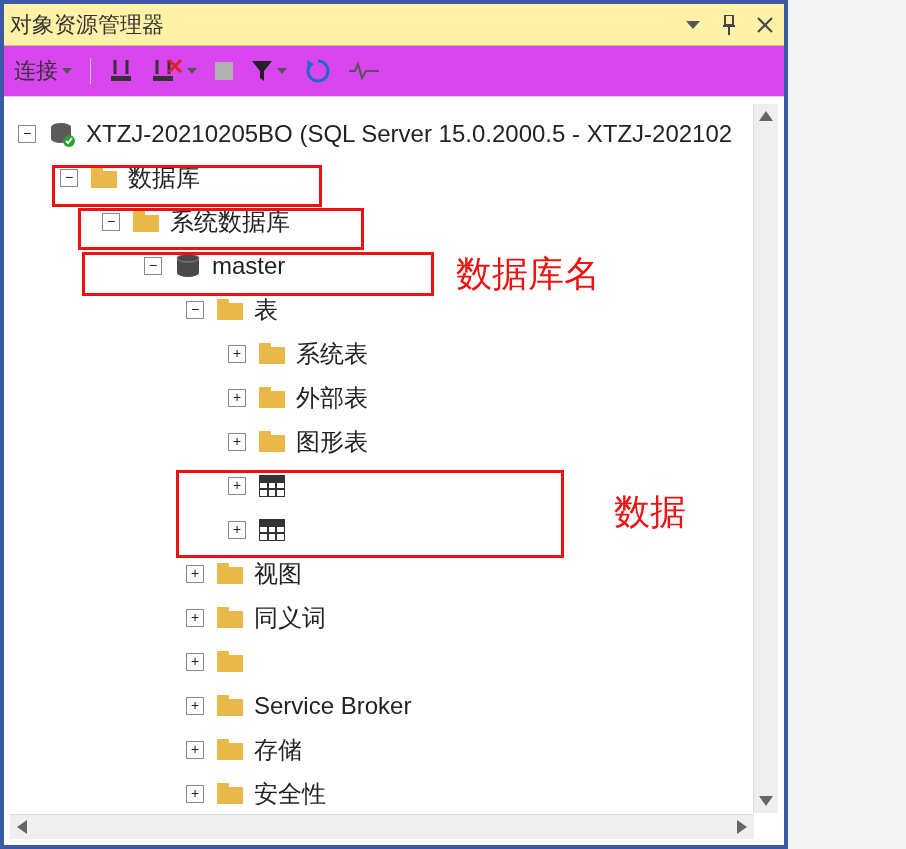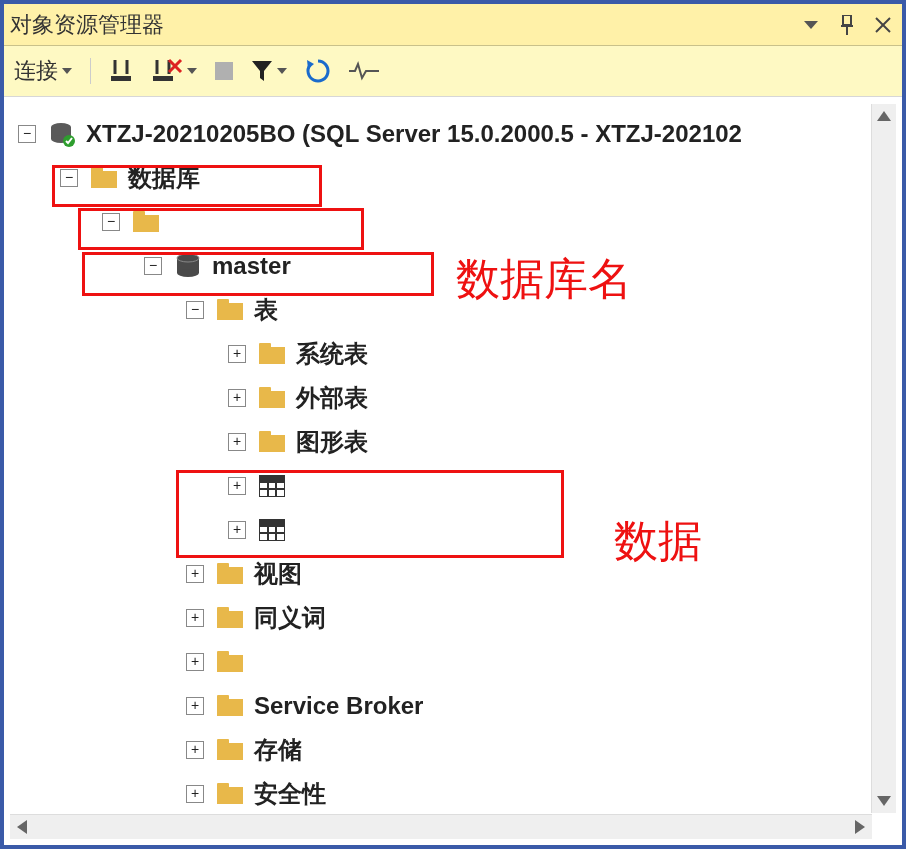--- a/index.html
+++ b/index.html
@@ -1,45 +1,45 @@
 <!DOCTYPE html>
 <html><head>
 <meta charset="utf-8">
 <style>
   html,body{margin:0;padding:0;font-family:"Microsoft YaHei","Segoe UI",sans-serif;background:#f4f4f4;}
-  .window{width:906px;height:849px;border:4px solid #3a5aa8;box-sizing:border-box;position:relative;background:#fff;overflow:hidden;}
+  .window{width:788px;height:849px;border:4px solid #3a5aa8;box-sizing:border-box;position:relative;background:#fff;overflow:hidden;}
   
   .titlebar{background:#fff1a8;height:42px;border-bottom:1px solid #c9c18a;display:flex;align-items:center;padding:0 6px;box-sizing:border-box;}
   .titlebar .title{flex:1;font-size:22px;color:#333;}
   .titlebar .win-btn{width:26px;height:26px;display:flex;align-items:center;justify-content:center;color:#555;margin-left:10px;}
   .titlebar .win-btn svg{display:block;}
   
-  .toolbar{height:50px;border-bottom:1px solid #d7d7d7;display:flex;align-items:center;padding:0 10px;gap:18px;background:#fef9c3;}
+  .toolbar{height:50px;border-bottom:1px solid #d7d7d7;display:flex;align-items:center;padding:0 10px;gap:18px;background:#d946ef;}
   .toolbar .tbtn{display:flex;align-items:center;color:#333;font-size:22px;}
   .toolbar .tbtn svg{display:block;}
   .caret-down{width:0;height:0;border-left:5px solid transparent;border-right:5px solid transparent;border-top:6px solid #555;margin-left:4px;}
   .tool-sep{width:1px;height:26px;background:#ccc;}
   
   .tree-wrap{position:absolute;top:96px;left:4px;right:4px;bottom:28px;overflow:hidden;background:#fff;}
   .tree{padding:12px 0 0 10px;font-size:24px;color:#222;line-height:1.6;}
   .row{display:flex;align-items:center;height:44px;white-space:nowrap;}
   .expander{width:18px;height:18px;border:1px solid #888;display:flex;align-items:center;justify-content:center;margin-right:12px;box-sizing:border-box;font-size:14px;line-height:1;background:#fff;flex:0 0 auto;}
   .expander span{position:relative;top:-1px;}
   .ic{width:28px;height:26px;margin-right:10px;flex:0 0 auto;display:flex;align-items:center;justify-content:center;}
   .ic svg{display:block;}
-  .label{white-space:nowrap;font-weight:bold;}
+  .label{white-space:nowrap;}
   .ind{display:inline-block;flex:0 0 auto;}
   
   .vscroll{position:absolute;right:6px;top:100px;bottom:32px;width:24px;background:#efefef;display:flex;flex-direction:column;align-items:center;justify-content:space-between;border-left:1px solid #ddd;}
   .vscroll .arrow{width:24px;height:24px;display:flex;align-items:center;justify-content:center;}
   .hscroll{position:absolute;left:6px;right:30px;bottom:6px;height:24px;background:#efefef;display:flex;align-items:center;justify-content:space-between;border-top:1px solid #ddd;}
   .hscroll .arrow{width:24px;height:24px;display:flex;align-items:center;justify-content:center;}
   
   .redbox{position:absolute;border:3px solid #e11;box-sizing:border-box;}
-  .anno{position:absolute;color:#e11;font-size:44px;font-weight:500;}
+  .anno{position:absolute;color:#e11;font-size:36px;font-weight:500;}
 </style>
 </head>
 <body>
 
 <div class="window">
 
   <div class="titlebar">
     <span class="title">对象资源管理器</span>
     <span class="win-btn">
       <svg width="14" height="8">
@@ -146,20 +146,21 @@
         <span class="ind" style="width:84px"></span>
         <span class="expander">
             <span>−</span>
           </span>
         <span class="ic">
             <svg width="26" height="22">
               <rect x="0" y="4" width="26" height="17" fill="#e8b84a"></rect>
               <rect x="0" y="0" width="12" height="6" rx="1" fill="#e8b84a"></rect>
             </svg>
           </span>
+        <span class="label">系统数据库</span>
       </div>
 
       <div class="row">
         <span class="ind" style="width:126px"></span>
         <span class="expander">
             <span>−</span>
           </span>
         <span class="ic">
             <svg width="24" height="26">
               <ellipse cx="12" cy="5" rx="11" ry="4" fill="#4a4a4a"></ellipse>
@@ -345,21 +346,21 @@
       </div>
 
     </div>
   </div>
 
   <div class="redbox" style="left:48px;top:161px;width:270px;height:42px"></div>
   <div class="redbox" style="left:74px;top:204px;width:286px;height:42px"></div>
   <div class="redbox" style="left:78px;top:248px;width:352px;height:44px"></div>
   <div class="redbox" style="left:172px;top:466px;width:388px;height:88px"></div>
   <div class="anno" style="left:452px;top:246px">数据库名</div>
-  <div class="anno" style="left:610px;top:508px">数据</div>
+  <div class="anno" style="left:610px;top:484px">数据</div>
 
   <div class="vscroll">
     <div class="arrow">
         <svg width="14" height="10">
           <polygon points="7,0 14,10 0,10" fill="#666"></polygon>
         </svg>
       </div>
     <div class="arrow">
         <svg width="14" height="10">
           <polygon points="0,0 14,0 7,10" fill="#666"></polygon>

